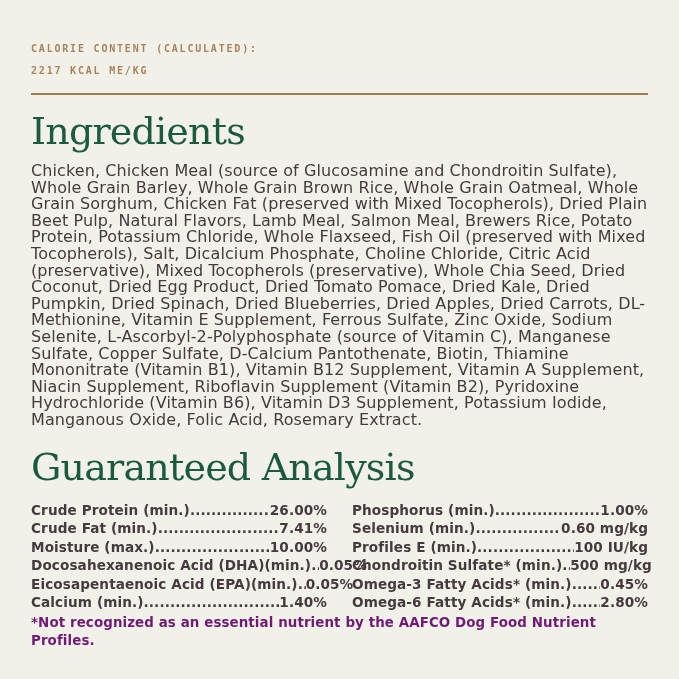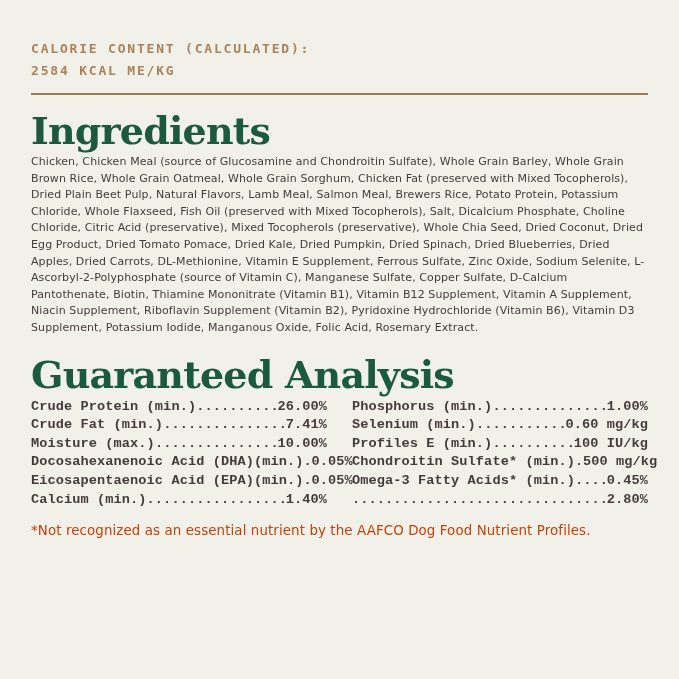--- a/index.html
+++ b/index.html
@@ -12,58 +12,59 @@
     padding: 38px 31px 0 31px;
     background: #f2f1e9;
     font-family: "DejaVu Sans", sans-serif;
     color: #453a3e;
   }
 
   
   .calorie-block {
     font-family: "DejaVu Sans Mono", monospace;
     font-weight: 700;
-    font-size: 13px;
+    font-size: 10px;
     line-height: 22px;
     letter-spacing: 1.8px;
     color: #a9825a;
   }
 
   .divider-rule {
     height: 2px;
     background: #a17b53;
     margin-top: 11px;
   }
 
   
   .section-heading {
     font-family: "DejaVu Serif", serif;
-    font-weight: 700;
+    font-weight: 400;
     font-size: 38px;
     line-height: 46px;
     letter-spacing: -0.8px;
     color: #1b5a3c;
   }
   .heading-ingredients { margin-top: 13px; }
   .heading-analysis { margin-top: 15px; }
 
   
   .ingredients-text {
-    font-size: 11px;
+    margin-top: 9px;
+    font-size: 16px;
     line-height: 16.6px;
     font-weight: 500;
     letter-spacing: 0.1px;
     color: #453a3e;
   }
 
   
   .ga-columns {
     display: flex;
     gap: 25px;
-    font-family: Liberation Mono, monospace;
+    margin-top: 11px;
   }
   .ga-column { flex: 1 1 0; min-width: 0; }
 
   .ga-row {
     display: flex;
     align-items: baseline;
     white-space: nowrap;
     font-size: 13.6px;
     line-height: 18.6px;
     font-weight: 600;
@@ -76,36 +77,36 @@
     flex: 1 1 auto;
     overflow: hidden;
     min-width: 8px;
     white-space: nowrap;
   }
   .ga-dots::before {
     content: "....................................................................................................................";
   }
 
   .footnote {
-    margin-top: 13px;
+    margin-top: 2px;
     font-size: 13.4px;
     line-height: 18px;
-    font-weight: 400;
+    font-weight: 700;
     letter-spacing: 0.1px;
-    color: #c2410c;
+    color: #701a75;
   }
 </style>
 </head>
 <body>
 
 <div class="label-page">
 
   <div class="calorie-block">
     <div>CALORIE CONTENT (CALCULATED):</div>
-    <div>2584 KCAL ME/KG</div>
+    <div>2217 KCAL ME/KG</div>
   </div>
 
   <div class="divider-rule"></div>
 
   <h1 class="section-heading heading-ingredients">Ingredients</h1>
 
   <p class="ingredients-text">Chicken, Chicken Meal (source of Glucosamine and Chondroitin Sulfate), Whole Grain Barley, Whole Grain Brown Rice, Whole Grain Oatmeal, Whole Grain Sorghum, Chicken Fat (preserved with Mixed Tocopherols), Dried Plain Beet Pulp, Natural Flavors, Lamb Meal, Salmon Meal, Brewers Rice, Potato Protein,  Potassium Chloride, Whole Flaxseed, Fish Oil (preserved with Mixed Tocopherols), Salt, Dicalcium Phosphate, Choline Chloride, Citric Acid (preservative), Mixed Tocopherols (preservative), Whole Chia Seed, Dried Coconut, Dried Egg Product, Dried Tomato Pomace, Dried Kale, Dried Pumpkin, Dried Spinach, Dried Blueberries, Dried Apples, Dried Carrots, DL-Methionine, Vitamin E Supplement, Ferrous Sulfate, Zinc Oxide, Sodium Selenite, L-Ascorbyl-2-Polyphosphate (source of Vitamin C), Manganese Sulfate, Copper Sulfate, D-Calcium Pantothenate, Biotin, Thiamine Mononitrate (Vitamin B1), Vitamin B12 Supplement, Vitamin A Supplement, Niacin Supplement, Riboflavin Supplement (Vitamin B2), Pyridoxine Hydrochloride (Vitamin B6), Vitamin D3 Supplement, Potassium Iodide, Manganous Oxide, Folic Acid, Rosemary Extract.</p>
 
   <h1 class="section-heading heading-analysis">Guaranteed Analysis</h1>
 
@@ -164,20 +165,21 @@
         <span class="ga-label">Chondroitin Sulfate* (min.)</span>
         <span class="ga-dots"></span>
         <span class="ga-value">500 mg/kg</span>
       </div>
       <div class="ga-row">
         <span class="ga-label">Omega-3 Fatty Acids* (min.)</span>
         <span class="ga-dots"></span>
         <span class="ga-value">0.45%</span>
       </div>
       <div class="ga-row">
+        <span class="ga-label">Omega-6 Fatty Acids* (min.)</span>
         <span class="ga-dots"></span>
         <span class="ga-value">2.80%</span>
       </div>
     </div>
 
   </div>
 
   <p class="footnote">*Not recognized as an essential nutrient by the AAFCO Dog Food Nutrient Profiles.</p>
 
 </div>

